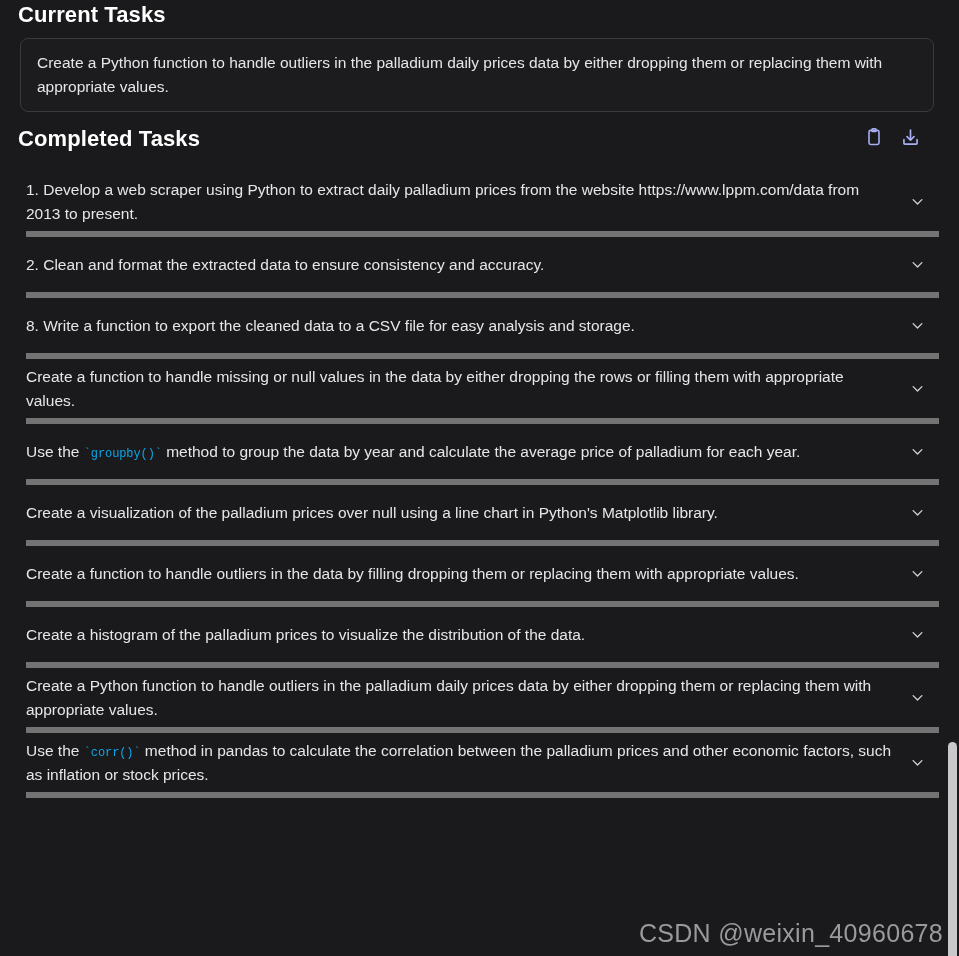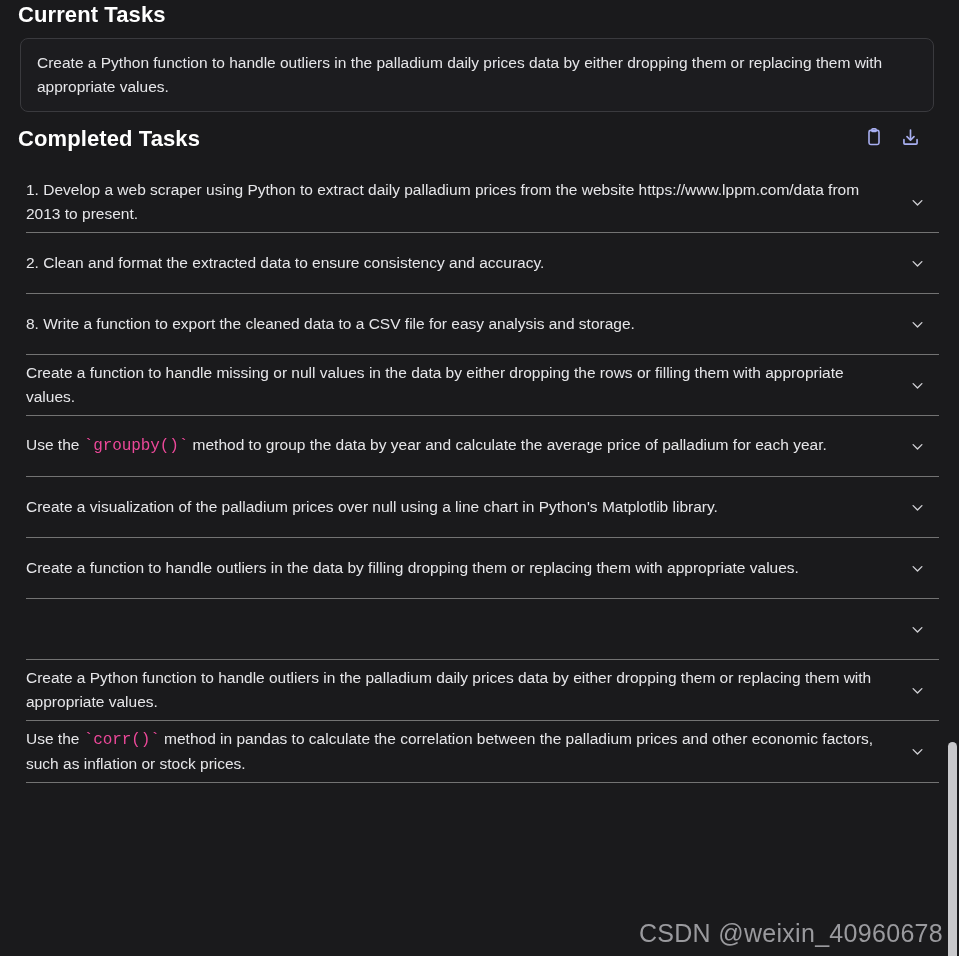--- a/index.html
+++ b/index.html
@@ -98,21 +98,21 @@
     width: 959px;
     height: 784px;
     overflow: hidden;
   }
 
   .task-row {
     position: relative;
     display: flex;
     align-items: center;
     padding: 0 34px 0 26px;
-    border-bottom: 1px solid #737373;
+    border-bottom: 6px solid #737373;
     margin: 0 20px 0 26px;
     padding-left: 0;
     padding-right: 46px;
   }
   .task-row .row-label {
     flex: 1 1 auto;
     font-size: 15.5px;
     line-height: 1.52;
     color: #e6e6e9;
     font-weight: 400;
@@ -131,22 +131,22 @@
     display: flex;
     align-items: center;
     justify-content: center;
     cursor: pointer;
     flex: 0 0 auto;
   }
   .chevron svg { display: block; }
 
   code.inline-code {
     font-family: "Liberation Mono", "DejaVu Sans Mono", monospace;
-    font-size: 16px;
-    color: #ec4899;
+    font-size: 12px;
+    color: #0ea5e9;
     letter-spacing: -0.1px;
   }
 
   
   #scrollbar-track {
     position: absolute;
     right: 0px;
     top: 172px;
     width: 13px;
     height: 784px;
@@ -260,20 +260,21 @@
       </div>
       <div class="task-row row-one-line">
         <div class="row-label">Create a function to handle outliers in the data by filling dropping them or replacing them with appropriate values.</div>
         <span class="chevron">
           <svg width="15" height="15" viewBox="0 0 24 24" fill="none" stroke="#cfcfd3" stroke-width="2.2" stroke-linecap="round" stroke-linejoin="round">
             <path d="M5 9 L12 16 L19 9"></path>
           </svg>
         </span>
       </div>
       <div class="task-row row-one-line">
+        <div class="row-label">Create a histogram of the palladium prices to visualize the distribution of the data.</div>
         <span class="chevron">
           <svg width="15" height="15" viewBox="0 0 24 24" fill="none" stroke="#cfcfd3" stroke-width="2.2" stroke-linecap="round" stroke-linejoin="round">
             <path d="M5 9 L12 16 L19 9"></path>
           </svg>
         </span>
       </div>
       <div class="task-row row-two-line">
         <div class="row-label">Create a Python function to handle outliers in the palladium daily prices data by either dropping them or replacing them with appropriate values.</div>
         <span class="chevron">
           <svg width="15" height="15" viewBox="0 0 24 24" fill="none" stroke="#cfcfd3" stroke-width="2.2" stroke-linecap="round" stroke-linejoin="round">

